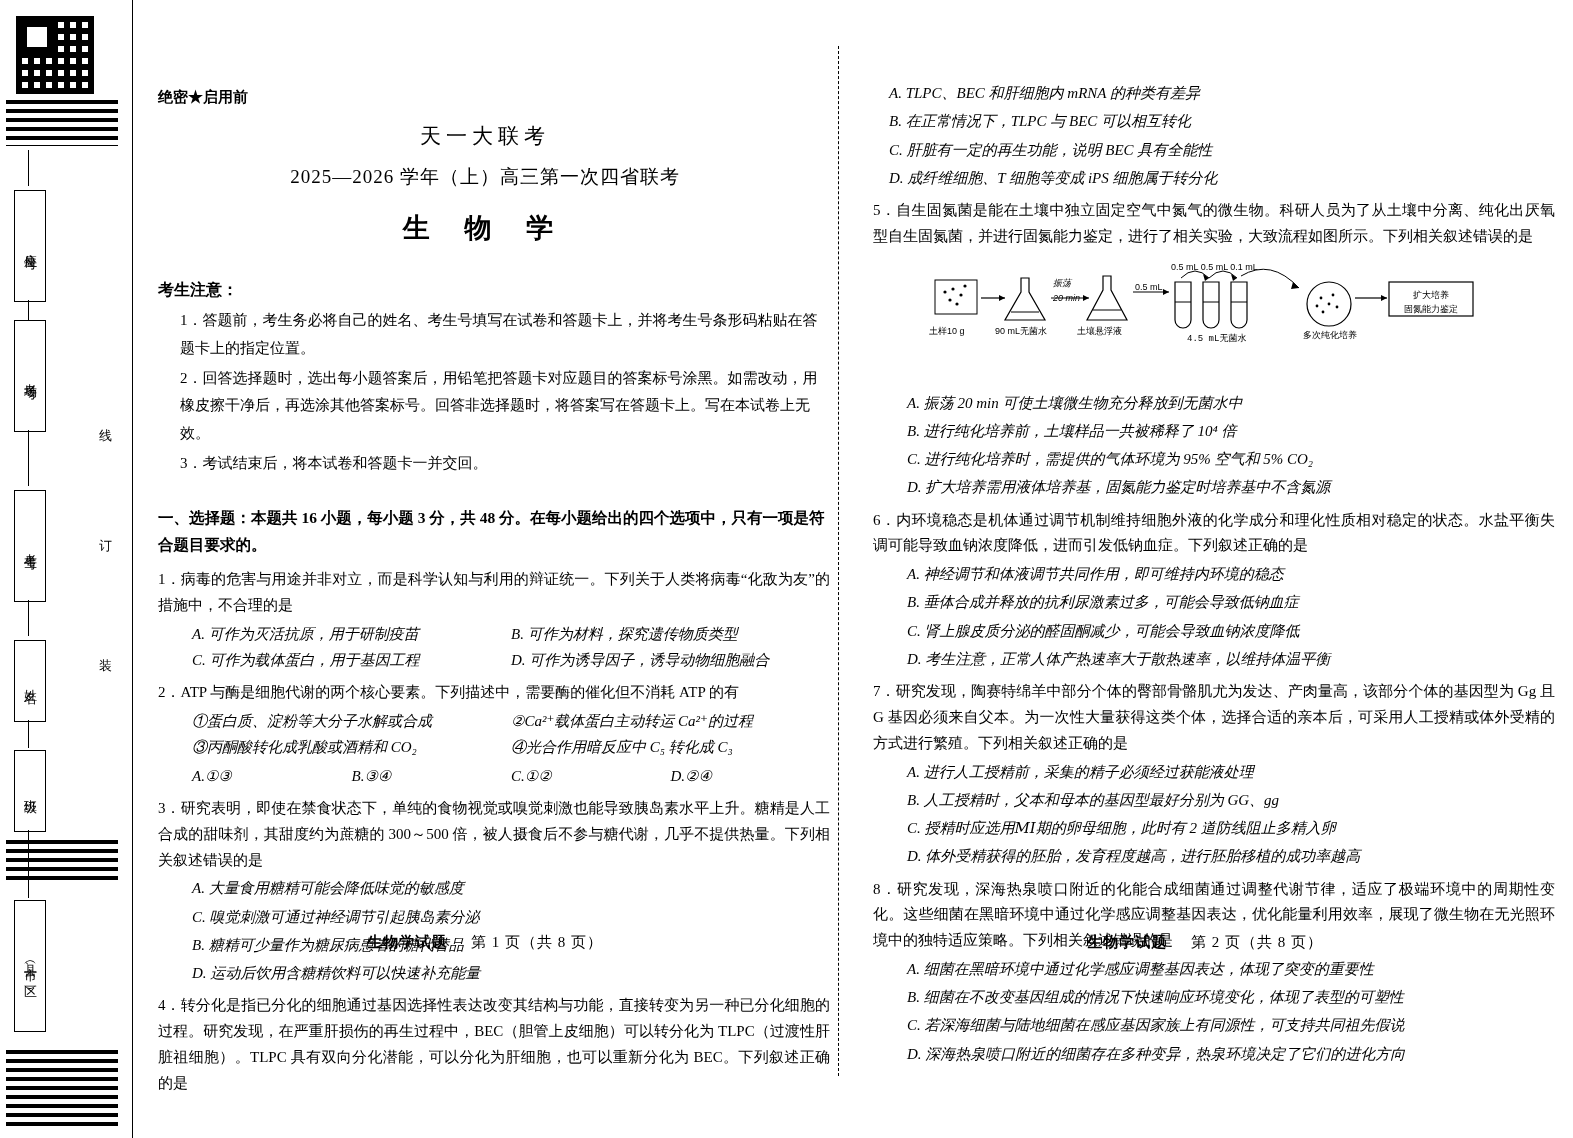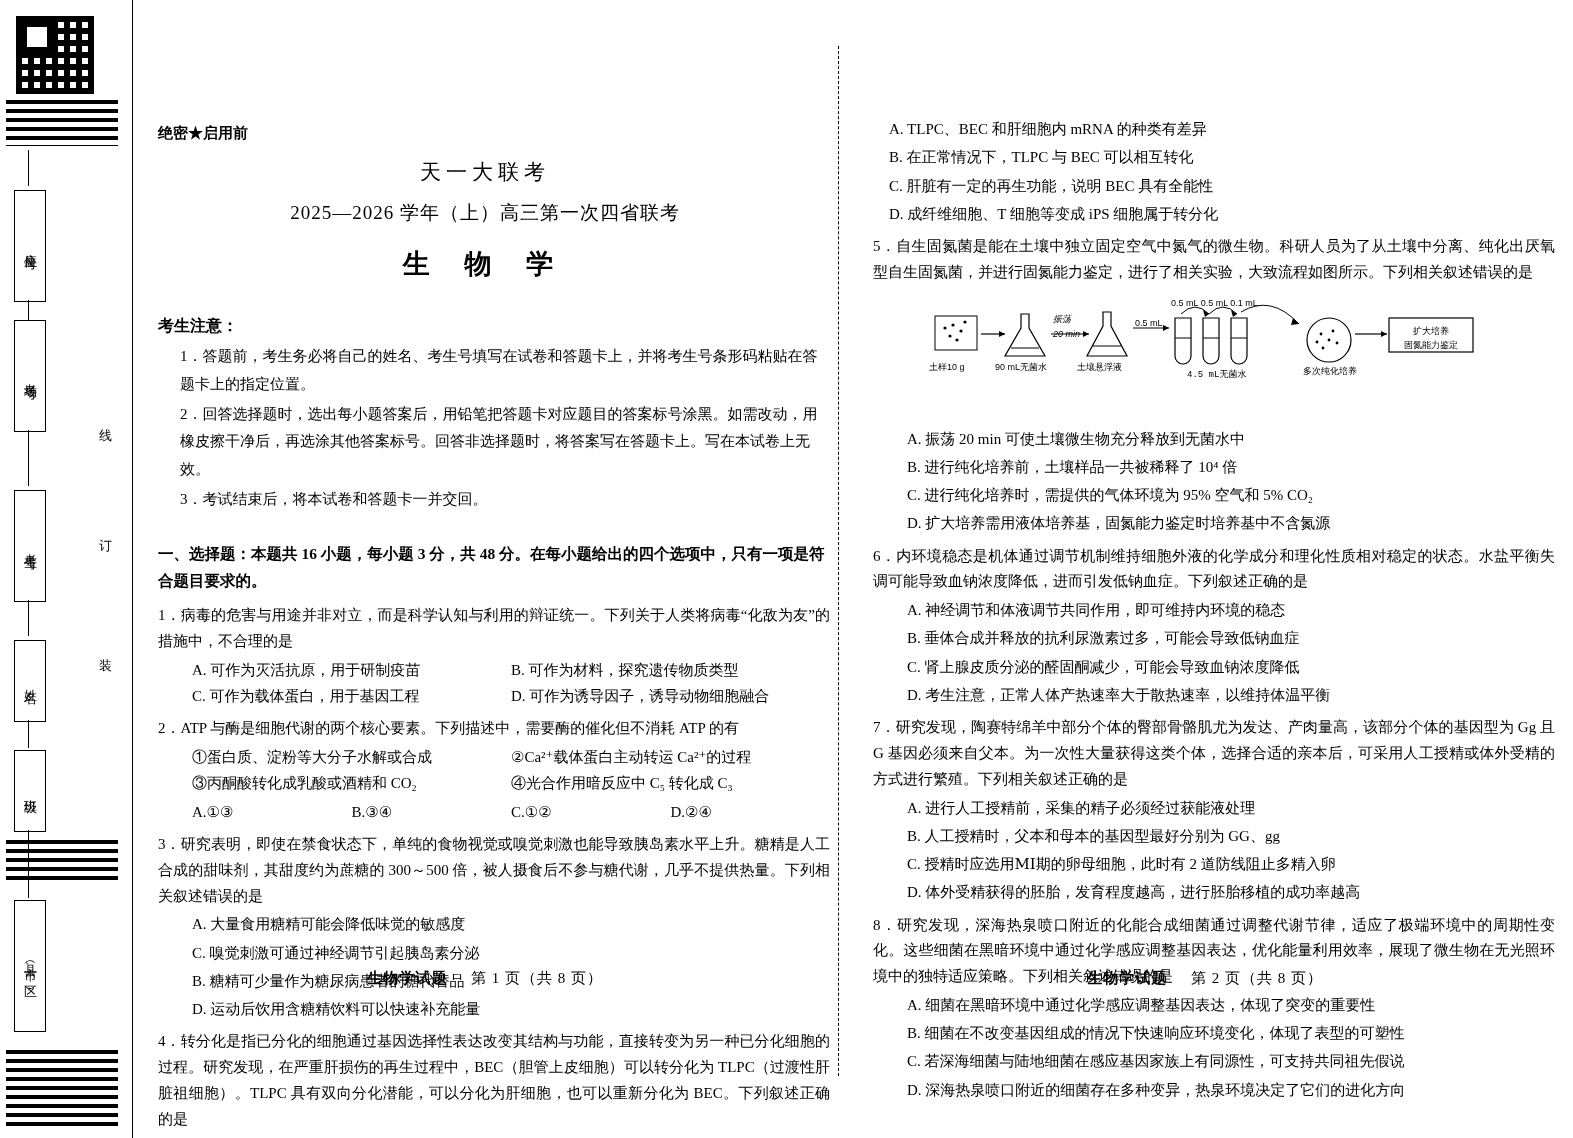--- a/index.html
+++ b/index.html
@@ -48,21 +48,20 @@
   }
   .vtext-seal{
     position:absolute;left:96px;
     writing-mode:vertical-rl;text-orientation:upright;
     font-size:13px;letter-spacing:4px;
   }
   
   .col{
     position:absolute;top:0;height:996px;
     padding:0;
-    margin-top:36px;
   }
   .colL{left:140px;width:690px;}
   .colR{left:855px;width:700px;}
   .divider{
     position:absolute;left:838px;top:46px;width:1px;height:1030px;
     border-left:1px dashed #000;
   }
   .secret{
     position:absolute;left:18px;top:88px;font-size:15px;font-weight:bold;
   }
@@ -75,21 +74,21 @@
     list-style:none;
   }
   ol.notes li{text-indent:0;margin-bottom:2px;}
   .sechead{
     margin:26px 0 8px 18px;font-size:15.5px;font-weight:bold;line-height:1.8;
   }
   .q{
     margin:7px 0 0 18px;font-size:15px;line-height:1.72;
     text-align:justify;
   }
-  .opts{margin:2px 0 0 34px;font-size:15px;line-height:1.75;}
+  .opts{margin:2px 0 0 34px;font-size:15px;line-height:1.75;font-style:italic;}
   .opt2{display:flex;}
   .opt2 > span{width:50%;}
   .opt-line{margin-top:2px;}
   .footer{
     position:absolute;bottom:44px;width:100%;text-align:center;
     font-size:15px;letter-spacing:1px;
   }
   .footer .fb{font-weight:bold;}
   
   .figwrap{margin:12px 0 8px 52px;}

